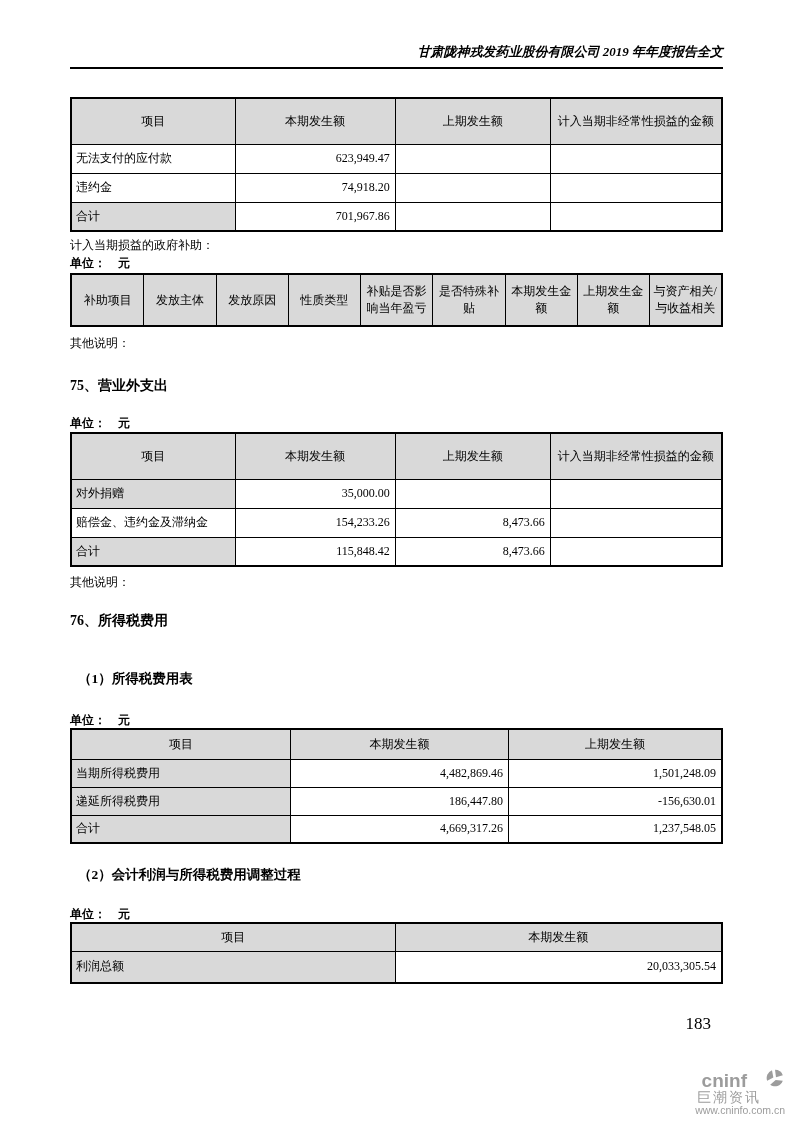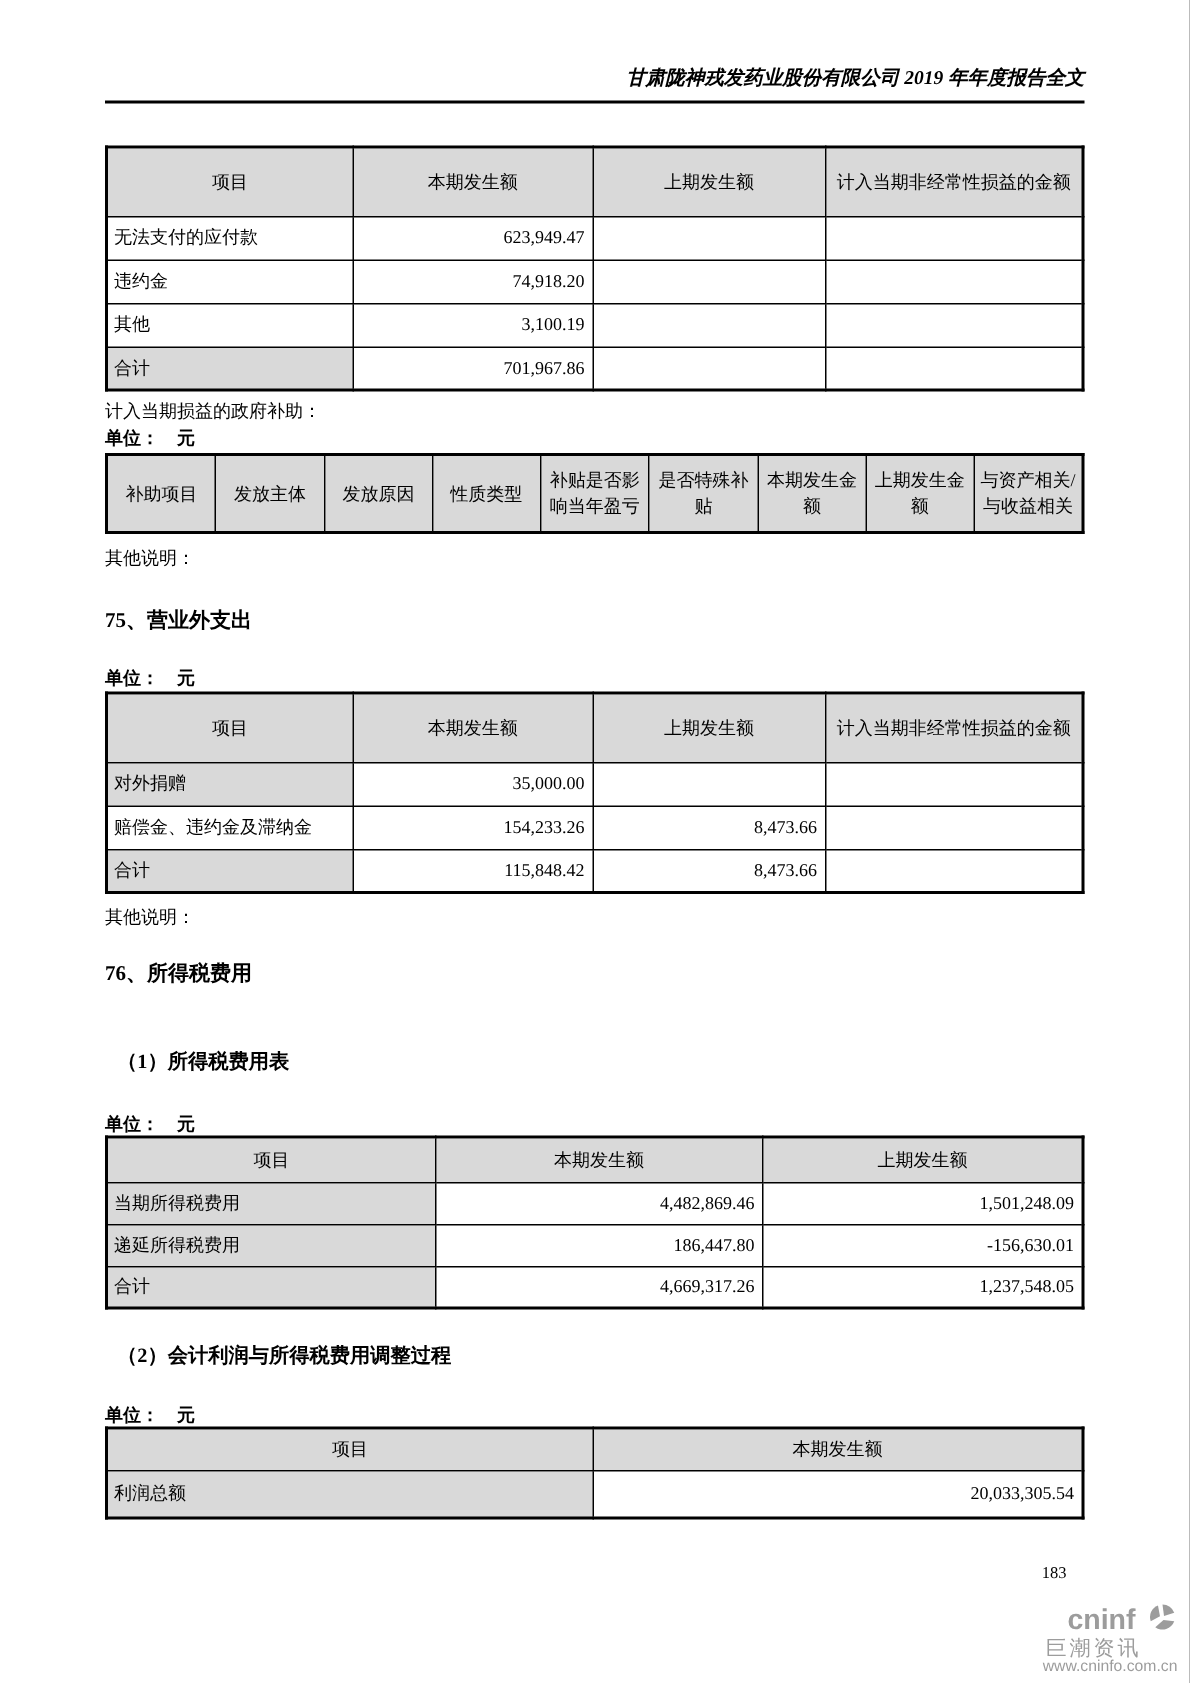--- a/index.html
+++ b/index.html
@@ -50,24 +50,24 @@
   .t-d { margin-top:0px; }
   .t-d th { height:30px; }
   .t-d td { height:28px; }
 
   .sub-title-2 { margin-top:22px; }
   .u4 { margin-top:22px; }
   .t-e { margin-top:0px; }
   .t-e th { height:28px; }
   .t-e td { height:32px; }
 
-  .page-number { margin-top:30px; text-align:right; font-size:11px; padding-right:12px; }
+  .page-number { margin-top:30px; text-align:right; font-size:17px; padding-right:12px; }
 
   .cninfo-logo { position:absolute; right:8px; top:1068px; width:120px; text-align:right; color:#9c9c9c; font-family:"Liberation Sans","DejaVu Sans",sans-serif; }
-  .logo-row { display:flex; justify-content:flex-end; align-items:center; gap:8px; }
+  .logo-row { display:flex; justify-content:flex-end; align-items:center; gap:18px; }
   .logo-brand { font-size:19px; font-weight:bold; letter-spacing:0px; line-height:19px; }
   .logo-cn { font-size:14px; letter-spacing:2px; line-height:10px; margin-top:0px; padding-right:24px; }
   .logo-url { font-size:10.5px; line-height:13px; margin-top:2px; }
 </style>
 </head>
 <body>
 
 <div class="page">
   <div class="content">
 
@@ -92,26 +92,20 @@
       <tbody>
         <tr>
           <td class="item">无法支付的应付款</td>
           <td class="num">623,949.47</td>
           <td class="num blank"></td>
           <td class="num blank"></td>
         </tr>
         <tr>
           <td class="item">违约金</td>
           <td class="num">74,918.20</td>
-          <td class="num blank"></td>
-          <td class="num blank"></td>
-        </tr>
-        <tr>
-          <td class="item">其他</td>
-          <td class="num">3,100.19</td>
           <td class="num blank"></td>
           <td class="num blank"></td>
         </tr>
         <tr>
           <td class="item shade">合计</td>
           <td class="num">701,967.86</td>
           <td class="num blank"></td>
           <td class="num blank"></td>
         </tr>
       </tbody>

